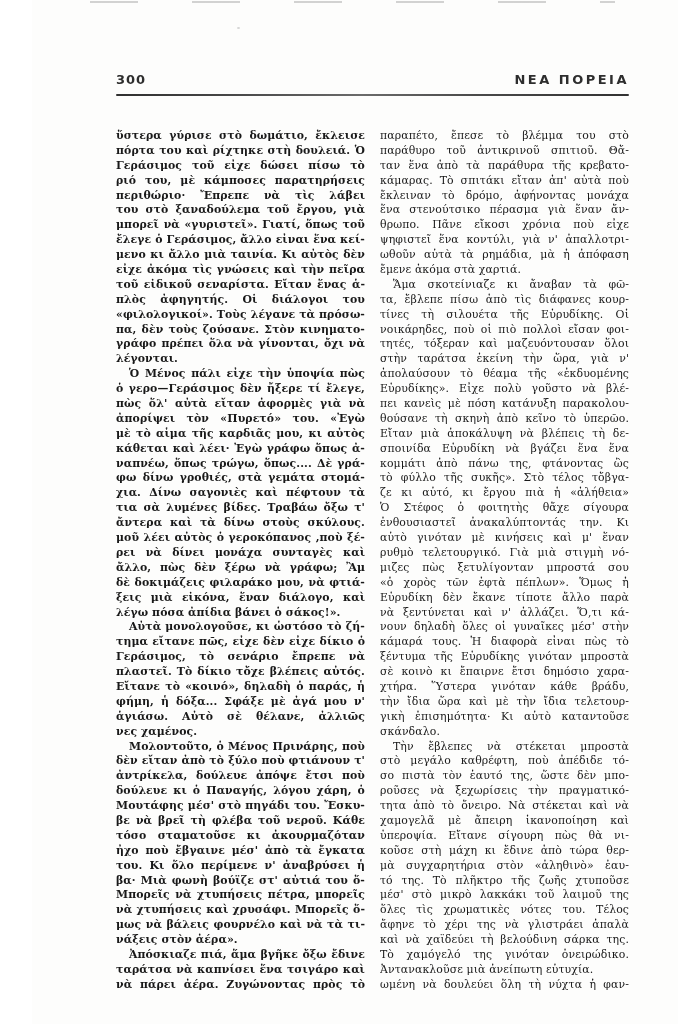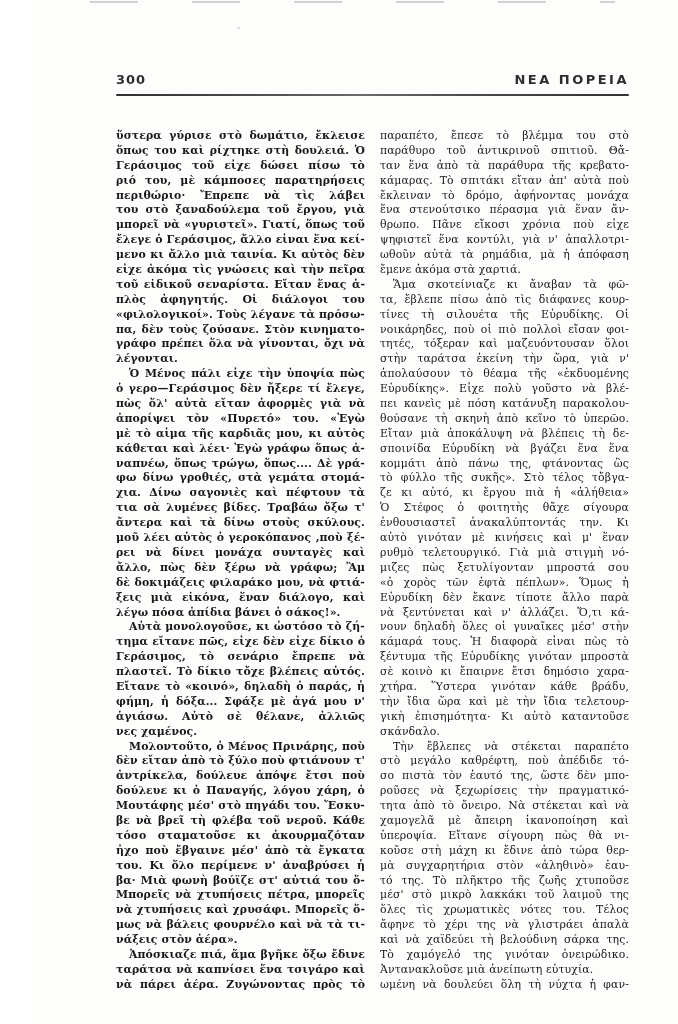--- a/index.html
+++ b/index.html
@@ -67,21 +67,21 @@
 
   <div class="running-head">
     <span class="page-num">300</span>
     <span class="journal">ΝΕΑ ΠΟΡΕΙΑ</span>
   </div>
   <div class="head-rule"></div>
 
   <div class="col col-left" id="col-left">
       <div class="para">
         <div class="tline">ὕστερα γύρισε στὸ δωμάτιο, ἔκλεισε τὴν</div>
-        <div class="tline">ὅπως του καὶ ρίχτηκε στὴ δουλειά. Ὁ</div>
+        <div class="tline">πόρτα του καὶ ρίχτηκε στὴ δουλειά. Ὁ</div>
         <div class="tline">Γεράσιμος τοῦ εἶχε δώσει πίσω τὸ σενά-</div>
         <div class="tline">ριό του, μὲ κάμποσες παρατηρήσεις στὸ</div>
         <div class="tline">περιθώριο· Ἔπρεπε νὰ τὶς λάβει ὑπόψη</div>
         <div class="tline">του στὸ ξαναδούλεμα τοῦ ἔργου, γιὰ νὰ</div>
         <div class="tline">μπορεῖ νὰ «γυριστεῖ». Γιατί, ὅπως τοῦ</div>
         <div class="tline">ἔλεγε ὁ Γεράσιμος, ἄλλο εἶναι ἕνα κεί-</div>
         <div class="tline">μενο κι ἄλλο μιὰ ταινία. Κι αὐτὸς δὲν</div>
         <div class="tline">εἶχε ἀκόμα τὶς γνώσεις καὶ τὴν πεῖρα</div>
         <div class="tline">τοῦ εἰδικοῦ σεναρίστα. Εἴταν ἕνας ἁ-</div>
         <div class="tline">πλὸς ἀφηγητής. Οἱ διάλογοι του εἴτανε</div>
@@ -181,21 +181,21 @@
         <div class="tline">νουν δηλαδὴ ὅλες οἱ γυναῖκες μέσ' στὴν</div>
         <div class="tline">κάμαρά τους. Ἡ διαφορὰ εἶναι πὼς τὸ</div>
         <div class="tline">ξέντυμα τῆς Εὐρυδίκης γινόταν μπροστὰ</div>
         <div class="tline">σὲ κοινὸ κι ἔπαιρνε ἔτσι δημόσιο χαρα-</div>
         <div class="tline">χτήρα. Ὕστερα γινόταν κάθε βράδυ,</div>
         <div class="tline">τὴν ἴδια ὥρα καὶ μὲ τὴν ἴδια τελετουρ-</div>
         <div class="tline">γικὴ ἐπισημότητα· Κι αὐτὸ καταντοῦσε</div>
         <div class="tline end">σκάνδαλο.</div>
       </div>
       <div class="para">
-        <div class="tline indent">Τὴν ἔβλεπες νὰ στέκεται παραπέτο</div>
+        <div class="tline indent">Τὴν ἔβλεπες νὰ στέκεται μπροστὰ</div>
         <div class="tline">στὸ μεγάλο καθρέφτη, ποὺ ἀπέδιδε τό-</div>
         <div class="tline">σο πιστὰ τὸν ἑαυτό της, ὥστε δὲν μπο-</div>
         <div class="tline">ροῦσες νὰ ξεχωρίσεις τὴν πραγματικό-</div>
         <div class="tline">τητα ἀπὸ τὸ ὄνειρο. Νὰ στέκεται καὶ νὰ</div>
         <div class="tline">χαμογελᾶ μὲ ἄπειρη ἱκανοποίηση καὶ</div>
         <div class="tline">ὑπεροψία. Εἴτανε σίγουρη πὼς θὰ νι-</div>
         <div class="tline">κοῦσε στὴ μάχη κι ἔδινε ἀπὸ τώρα θερ-</div>
         <div class="tline">μὰ συγχαρητήρια στὸν «ἀληθινὸ» ἑαυ-</div>
         <div class="tline">τό της. Τὸ πλῆκτρο τῆς ζωῆς χτυποῦσε</div>
         <div class="tline">μέσ' στὸ μικρὸ λακκάκι τοῦ λαιμοῦ της</div>

